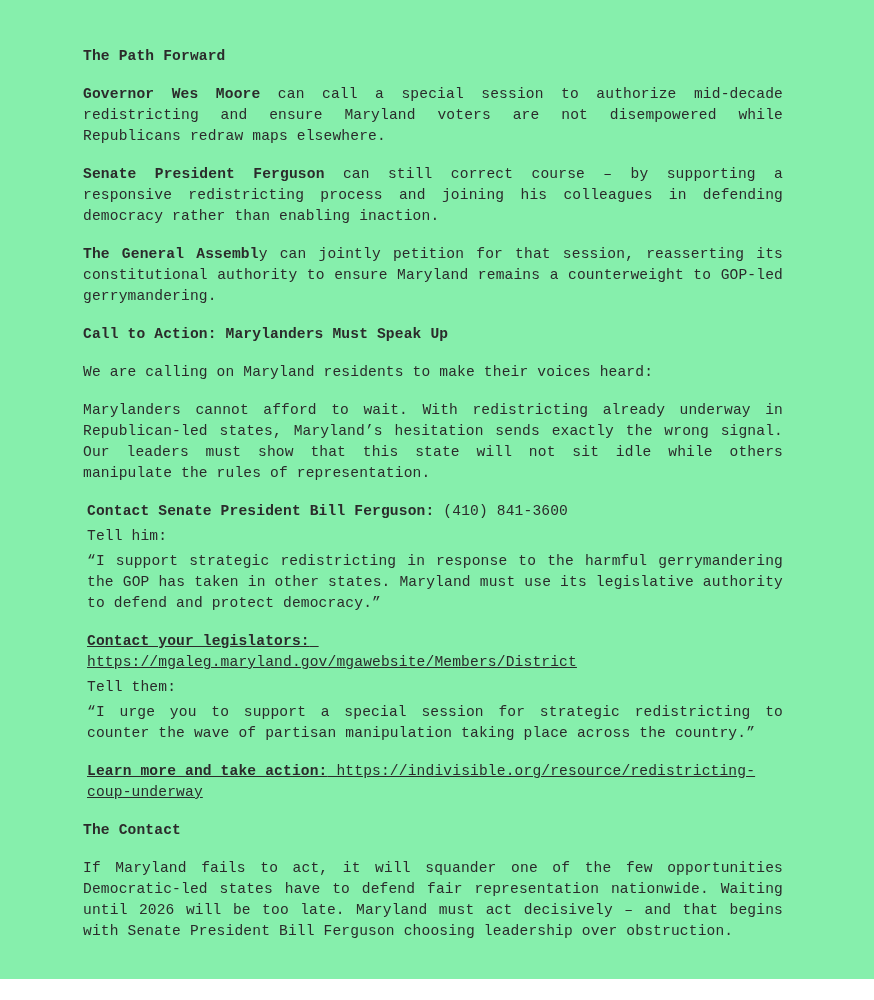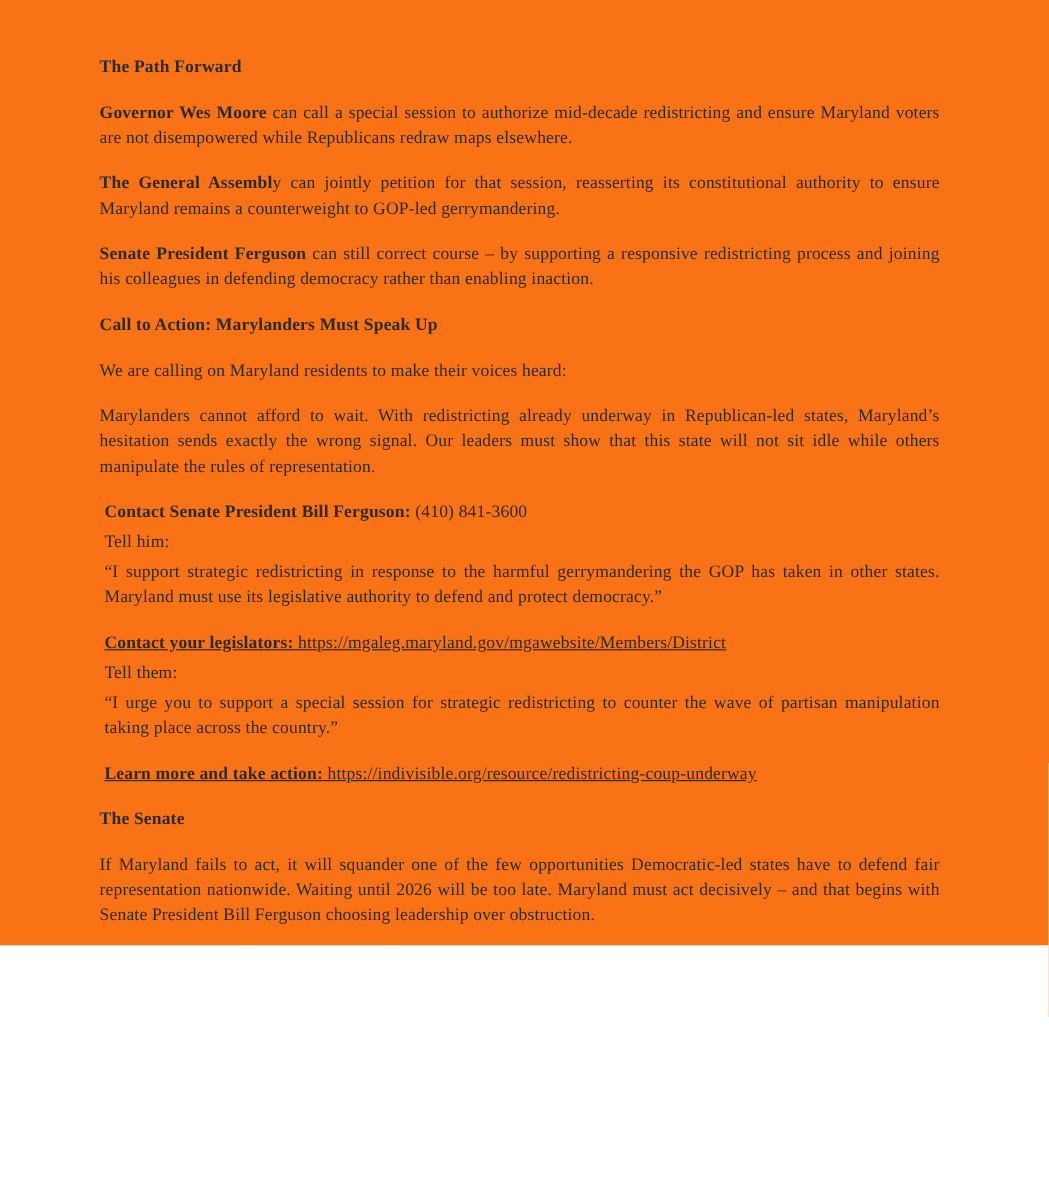--- a/index.html
+++ b/index.html
@@ -3,25 +3,25 @@
 <meta charset="utf-8">
 <style>
   html, body {
     margin: 0;
     padding: 0;
     background: #ffffff;
   }
   .page {
     position: relative;
     width: 874px;
-    height: 788px;
+    height: 979px;
     box-sizing: border-box;
-    background: #f97316;
+    background: #86efac;
     padding: 46px 87px 0 83px;
-    font-family: Liberation Serif, serif;
+    font-family: Liberation Mono, monospace;
     font-size: 14.6px;
     line-height: 21px;
     color: #2b2b2b;
     letter-spacing: 0.15px;
     overflow: hidden;
   }
   .heading {
     font-weight: bold;
     margin: 0 0 17px 0;
     text-align: left;
@@ -55,23 +55,23 @@
 </style>
 </head>
 <body>
 
 <div class="page">
 
   <div class="heading">The Path Forward</div>
 
   <p class="para"><strong>Governor Wes Moore</strong><span> can call a special session to authorize mid-decade redistricting and ensure Maryland voters are not disempowered while Republicans redraw maps elsewhere.</span></p>
 
+  <p class="para"><strong>Senate President Ferguson</strong><span> can still correct course – by supporting a responsive redistricting process and joining his colleagues in defending democracy rather than enabling inaction.</span></p>
+
   <p class="para"><strong>The General Assembl</strong><span>y can jointly petition for that session, reasserting its constitutional authority to ensure Maryland remains a counterweight to GOP-led gerrymandering.</span></p>
-
-  <p class="para"><strong>Senate President Ferguson</strong><span> can still correct course – by supporting a responsive redistricting process and joining his colleagues in defending democracy rather than enabling inaction.</span></p>
 
   <div class="heading">Call to Action: Marylanders Must Speak Up</div>
 
   <p class="para">We are calling on Maryland residents to make their voices heard:</p>
 
   <p class="para">Marylanders cannot afford to wait. With redistricting already underway in Republican-led states, Maryland’s hesitation sends exactly the wrong signal. Our leaders must show that this state will not sit idle while others manipulate the rules of representation.</p>
 
   <div class="block">
     <div class="line"><strong>Contact Senate President Bill Ferguson:</strong><span class="phone"> (410) 841-3600</span></div>
     <div class="line">Tell him:</div>
@@ -81,20 +81,20 @@
   <div class="block">
     <div class="line"><strong class="u">Contact your legislators:</strong><a class="link" href="#"> https://mgaleg.maryland.gov/mgawebsite/Members/District</a></div>
     <div class="line">Tell them:</div>
     <div class="line justify">“I urge you to support a special session for strategic redistricting to counter the wave of partisan manipulation taking place across the country.”</div>
   </div>
 
   <div class="block">
     <div class="line"><strong class="u">Learn more and take action:</strong><a class="link" href="#"> https://indivisible.org/resource/redistricting-coup-underway</a></div>
   </div>
 
-  <div class="heading">The Senate</div>
+  <div class="heading">The Contact</div>
 
   <p class="para">If Maryland fails to act, it will squander one of the few opportunities Democratic-led states have to defend fair representation nationwide. Waiting until 2026 will be too late. Maryland must act decisively – and that begins with Senate President Bill Ferguson choosing leadership over obstruction.</p>
 
 
   <div class="signature">-Indivisible Maryland Coalition</div>
 
 </div>
 
 </body></html>

